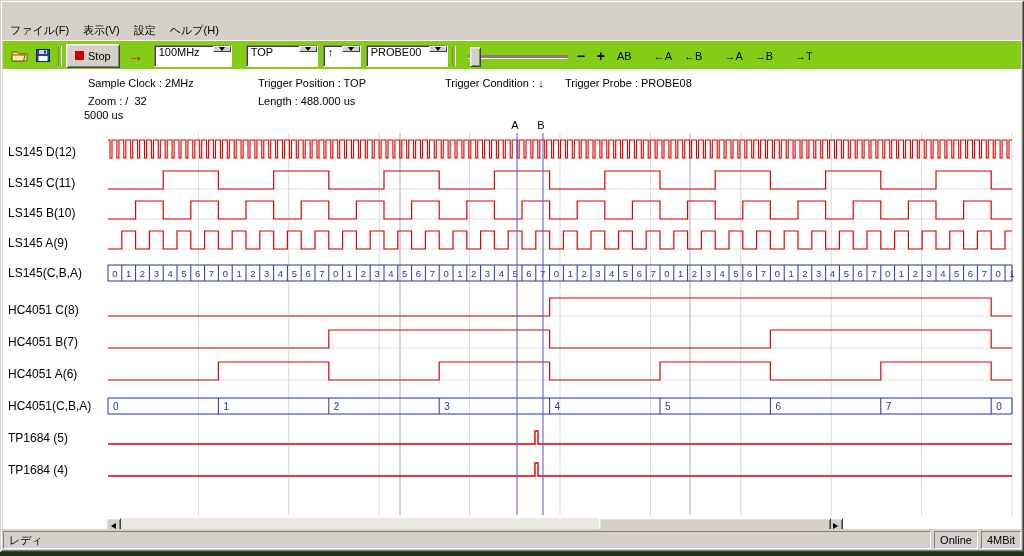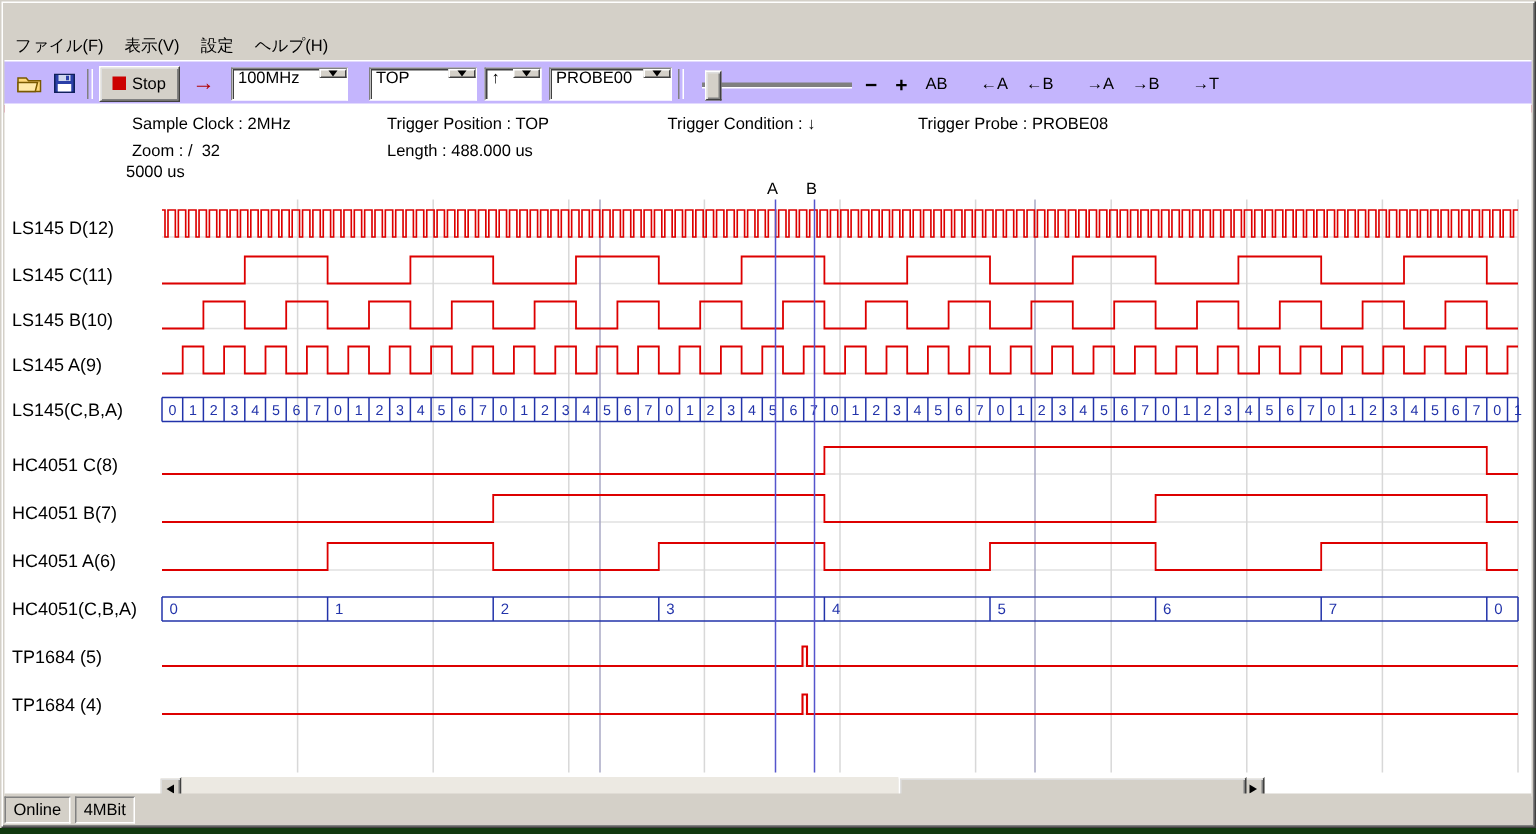--- a/index.html
+++ b/index.html
@@ -10,21 +10,21 @@
     display:flex;align-items:center;padding:0 2px;overflow:hidden;}
   .title-icon{margin:0 3px 0 1px;flex:0 0 auto;}
   .title-text{color:#fff;font-size:11px;font-weight:bold;flex:1;white-space:nowrap;overflow:hidden;}
   .tb-btn{width:16px;height:14px;background:#d4d0c8;border:1px solid;border-color:#ffffff #404040 #404040 #ffffff;
     box-shadow:inset 1px 1px 0 #dfdfdf, inset -1px -1px 0 #808080;font-size:9px;line-height:11px;text-align:center;
     margin-left:2px;font-weight:bold;color:#000;flex:0 0 auto;}
   .tb-close{margin-left:4px;font-size:11px;line-height:12px;}
   .menubar{position:absolute;left:3px;top:21px;right:3px;height:19px;display:flex;align-items:center;font-size:11px;background:#d4d0c8;}
   .menu-item{padding:20px 7px;white-space:nowrap;}
   .toolbar{position:absolute;left:3px;top:40px;right:3px;height:29px;display:flex;align-items:center;padding-left:5px;
-    background:#c4b5fd;border-top:1px solid #ffffff;border-bottom:5px solid #b91c1c;font-size:11px;white-space:nowrap;}
+    background:#84cc16;border-top:1px solid #ffffff;border-bottom:5px solid #b91c1c;font-size:11px;white-space:nowrap;}
   .tool-icon-btn{width:23px;height:22px;display:flex;align-items:center;justify-content:center;}
   .sep{width:2px;height:20px;margin:0 4px;border-left:1px solid #808080;border-right:1px solid #ffffff;}
   .stop-btn{height:22px;display:flex;align-items:center;gap:4px;padding:0 8px;background:#d4d0c8;border:1px solid;
     border-color:#ffffff #404040 #404040 #ffffff;box-shadow:inset 1px 1px 0 #dfdfdf, inset -1px -1px 0 #808080;}
   .stop-square{width:9px;height:9px;background:#cc0000;display:inline-block;}
   .run-btn{width:26px;height:22px;display:flex;align-items:center;justify-content:center;color:#b00000;font-weight:bold;font-size:15px;margin-left:3px;}
   .combo{height:20px;display:flex;align-items:flex-start;background:#ffffff;border:1px solid;border-color:#808080 #ffffff #ffffff #808080;
     box-shadow:inset 1px 1px 0 #404040;margin-left:5px;}
   .combo-text{display:flex;align-items:center;padding:0 4px;flex:1;white-space:nowrap;overflow:hidden;}
   .combo-btn{width:16px;background:#d4d0c8;border:1px solid;border-color:#ffffff #404040 #404040 #ffffff;
@@ -35,21 +35,21 @@
   .slider-thumb{position:absolute;left:4px;top:2px;width:9px;height:18px;background:#d4d0c8;border:1px solid;
     border-color:#ffffff #404040 #404040 #ffffff;box-shadow:inset 1px 1px 0 #dfdfdf, inset -1px -1px 0 #808080;}
   .tbtn{height:22px;display:flex;align-items:center;justify-content:center;padding:0 5px;margin-left:2px;}
   .tbtn.bold{font-weight:bold;font-size:14px;}
   .grp{margin-left:12px;}
   .content{position:absolute;left:3px;top:69px;right:3px;bottom:21px;background:#ffffff;overflow:hidden;}
   .info{position:absolute;font-size:11px;color:#000;white-space:pre;}
   #info-sample{left:85px;top:8px;}
   #info-trigpos{left:255px;top:8px;}
   #info-trigcond{left:442px;top:8px;}
-  #info-trigprobe{left:562px;top:8px;margin-left:47px;}
+  #info-trigprobe{left:562px;top:8px;}
   #info-zoom{left:85px;top:26px;}
   #info-length{left:255px;top:26px;}
   #time-label{left:81px;top:40px;font-size:11px;}
   #wave-svg{position:absolute;left:0;top:0;}
   #wave-svg text{font-family:"Liberation Sans","DejaVu Sans",sans-serif;}
   .hscroll{position:absolute;left:103px;bottom:0;width:737px;height:13px;display:flex;}
   .scroll-btn{width:13px;height:13px;background:#d4d0c8;border:1px solid;border-color:#ffffff #404040 #404040 #ffffff;
     box-shadow:inset 1px 1px 0 #dfdfdf, inset -1px -1px 0 #808080;display:flex;align-items:center;justify-content:center;flex:0 0 13px;}
   .scroll-track{flex:1;position:relative;background:#ece9e2;}
   .scroll-thumb{position:absolute;left:478px;top:0;width:230px;height:13px;background:#d4d0c8;border:1px solid;
@@ -379,17 +379,18 @@
       <div class="scroll-track">
         <div class="scroll-thumb"></div>
       </div>
       <div class="scroll-btn">
           <span class="tri-right"></span>
         </div>
     </div>
   </div>
 
   <div class="statusbar">
+    <div class="sb-panel sb-ready">レディ</div>
     <div class="sb-panel sb-online">Online</div>
     <div class="sb-panel sb-mem">4MBit</div>
   </div>
 
 </div>
 
 </body></html>

